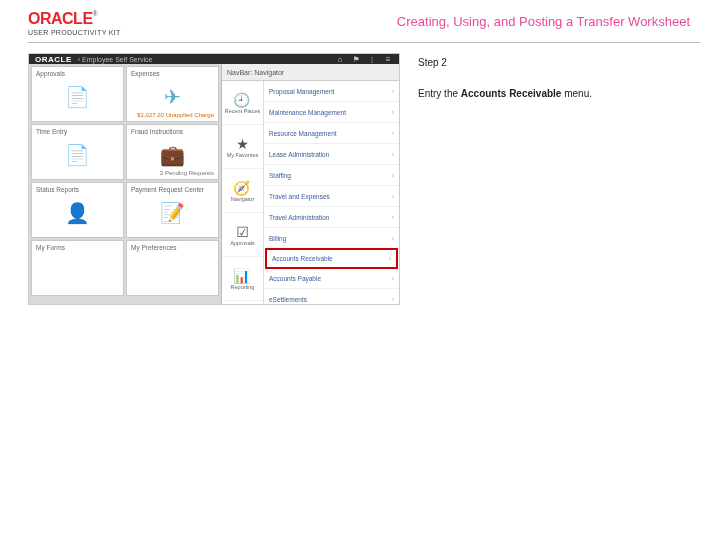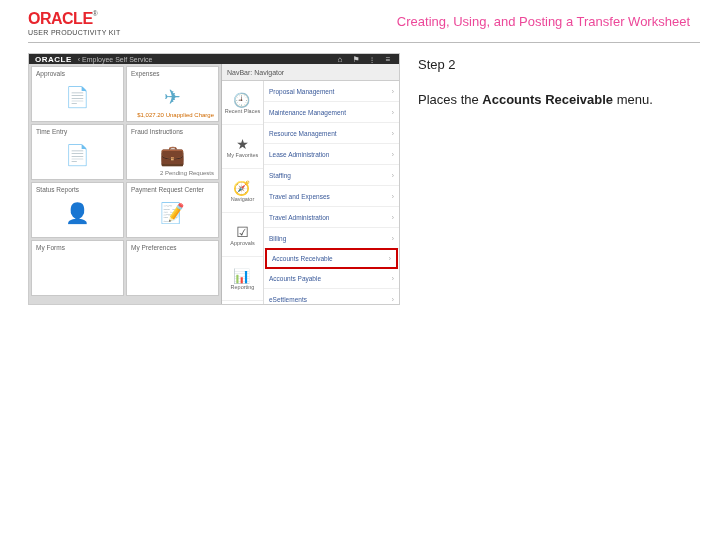--- a/index.html
+++ b/index.html
@@ -36,21 +36,21 @@
   .nb-icons { width: 42px; border-right: 1px solid #ddd; display: flex; flex-direction: column; }
   .nb-iconcell { flex: none; height: 44px; border-bottom: 1px solid #eee; display: flex; flex-direction: column; align-items: center; justify-content: center; gap: 1px; }
   .nb-iconcell .big { font-size: 14px; }
   .nb-iconcell .cap { font-size: 5.5px; color: #666; text-align: center; line-height: 1; }
   .nb-list { flex: 1; display: flex; flex-direction: column; }
   .nb-item { height: 21px; border-bottom: 1px solid #eee; display: flex; align-items: center; justify-content: space-between; padding: 0 5px; font-size: 6.5px; color: #3a5a9a; }
   .nb-item .chev { color: #aaa; }
   .nb-item.hl { border: 2px solid #c00; height: 21px; margin: -1px 1px; }
 
   
-  .instr { flex: 1; font-size: 13px; color: #222; padding-top: 4px; }
+  .instr { flex: 1; font-size: 10px; color: #222; padding-top: 4px; }
   .instr .step { margin-bottom: 20px; }
   .instr .line b { font-weight: bold; }
 </style>
 </head>
 <body>
 
 <div class="header">
   <div class="logo-block">
     <div>
       <span class="logo-text">ORACLE</span><span class="logo-tm">®</span>
@@ -179,17 +179,17 @@
               </div>
             </div>
         </div>
       </div>
     </div>
   </div>
 
   <div class="instr">
     <div class="step">Step 2</div>
     <div class="line">
-      <span>Places the </span><b>Accounts Receivable</b><span> menu.</span>
+      <span>Entry the </span><b>Accounts Receivable</b><span> menu.</span>
     </div>
   </div>
 
 </div>
 
 </body></html>

